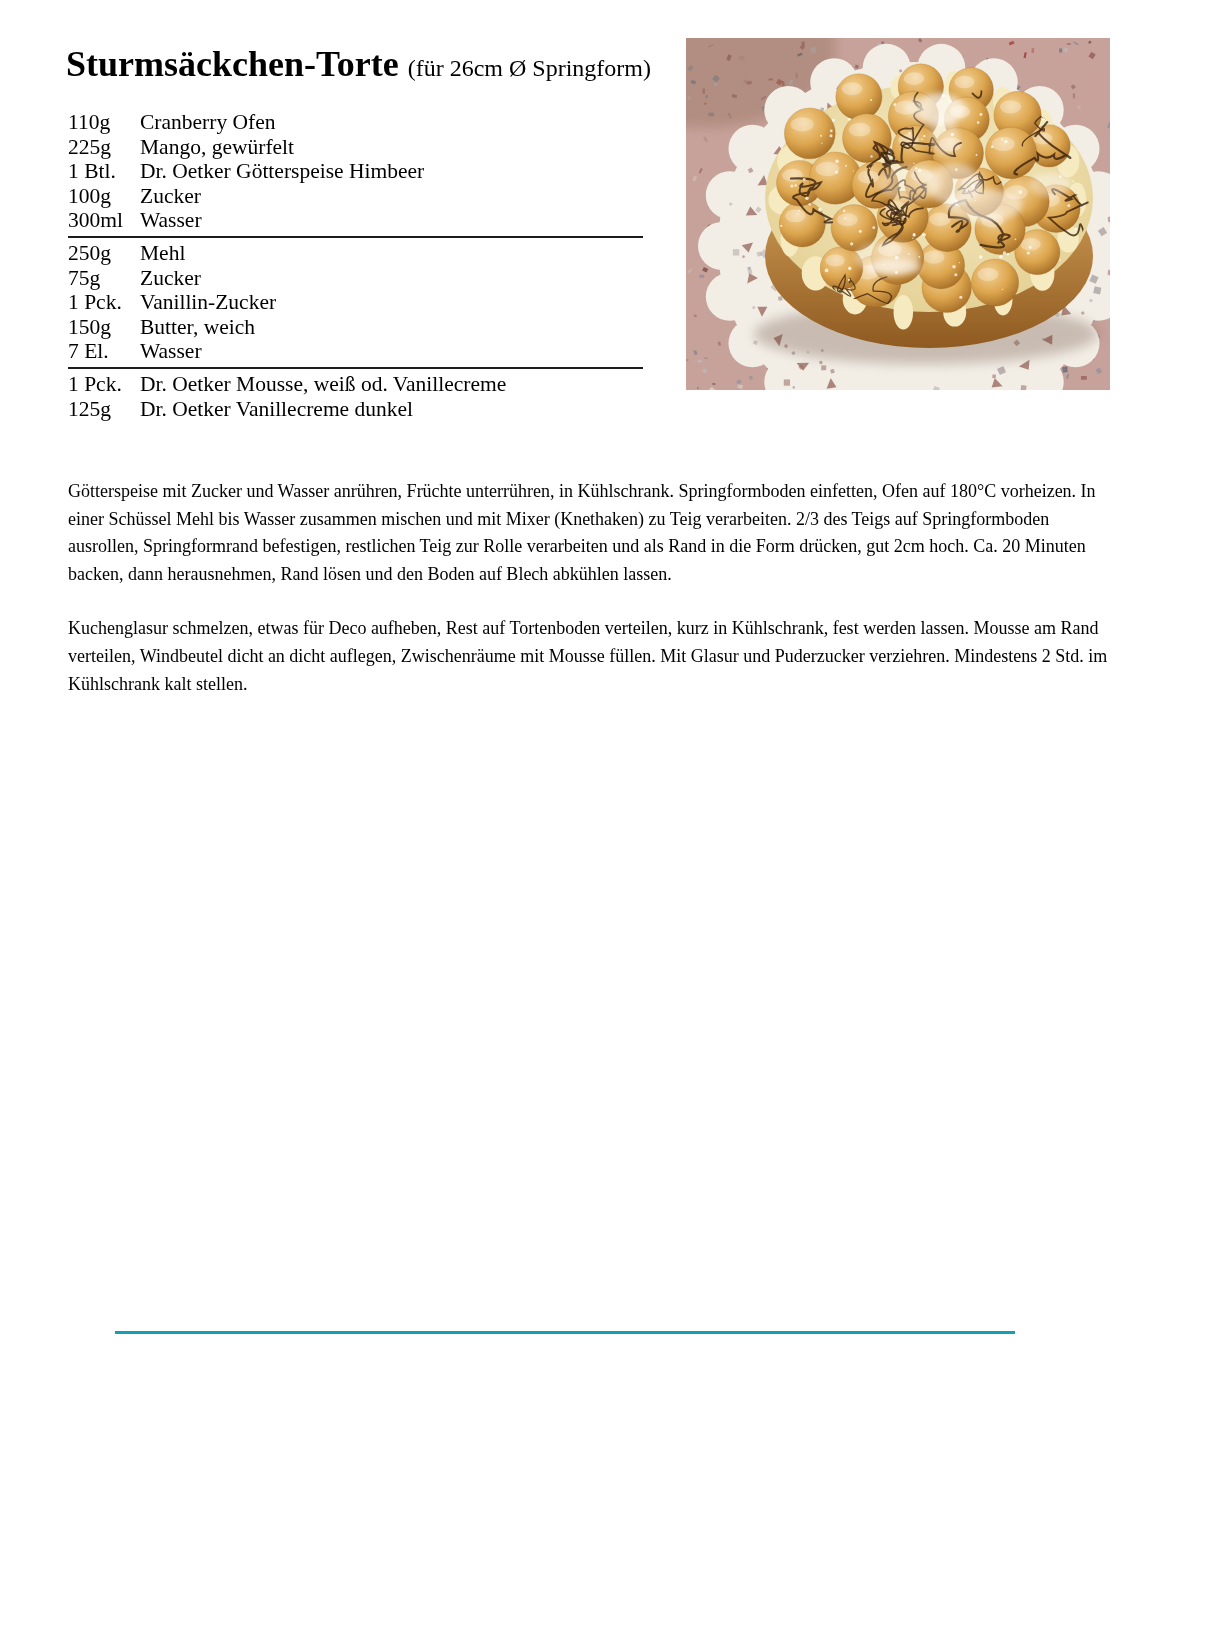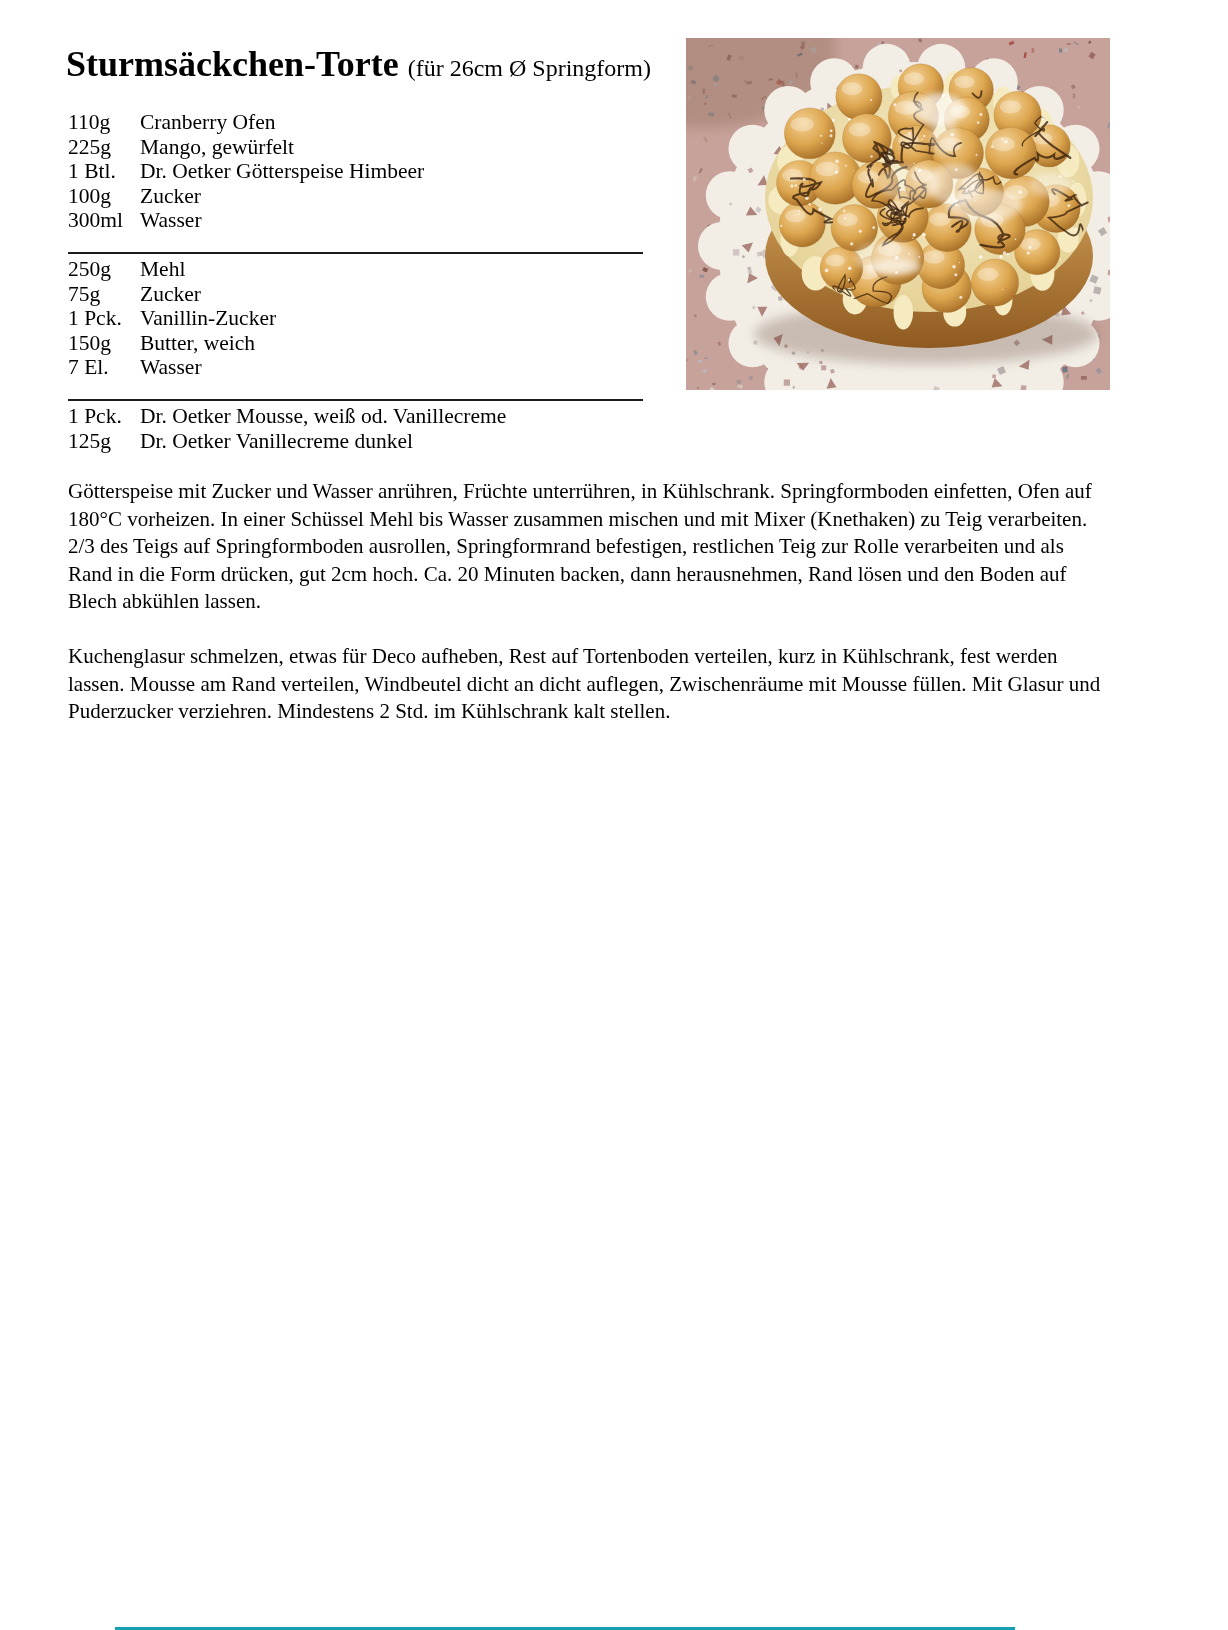--- a/index.html
+++ b/index.html
@@ -3,52 +3,52 @@
 <meta charset="utf-8">
 <style>
   html, body {
     margin: 0; padding: 0;
     width: 1228px; height: 1630px;
     background: #ffffff;
     overflow: hidden;
     font-family: "Liberation Serif", serif;
     color: #000;
   }
-  .page { position: absolute; inset: 0; width: 1228px; height: 1630px; background:#fff; }
+  .page { position: absolute; inset: 0; width: 1228px; height: 1334px; background:#fff; }
 
   
   .title {
     position: absolute; left: 66px; top: 46px;
     margin: 0; line-height: 1;
     font-size: 36px; font-weight: bold; white-space: nowrap;
   }
   .title .suffix { font-weight: normal; font-size: 24px; }
 
   
   .ingredients {
     position: absolute; left: 68px; top: 110px; width: 575px;
     font-size: 21.5px;
   }
-  .ingredients .group { padding-bottom: 19px; margin-bottom: 3px; }
+  .ingredients .group { padding-bottom: 3px; margin-bottom: 3px; }
   .ingredients .group.ruled { border-bottom: 2px solid #1c1c1c; }
   .ingredients .row { display: flex; line-height: 24.6px; }
   .ingredients .amount { width: 72px; flex: none; }
   .ingredients .iname { flex: 1; }
 
   
   .photo-wrap {
     position: absolute; left: 686px; top: 38px;
     width: 424px; height: 352px; overflow: hidden;
   }
   .photo-wrap svg { display: block; }
 
   
   .instructions {
     position: absolute; left: 68px; top: 478px; width: 1045px;
-    font-size: 21px; line-height: 27.6px; text-align: left;
+    font-size: 18px; line-height: 27.6px; text-align: left;
   }
   .instructions p { margin: 0 0 27px 0; }
 
   
   .footer-line {
     position: absolute; left: 115px; bottom: 0px;
     width: 900px; height: 3px; background: #169fae;
   }
 </style>
 </head>

